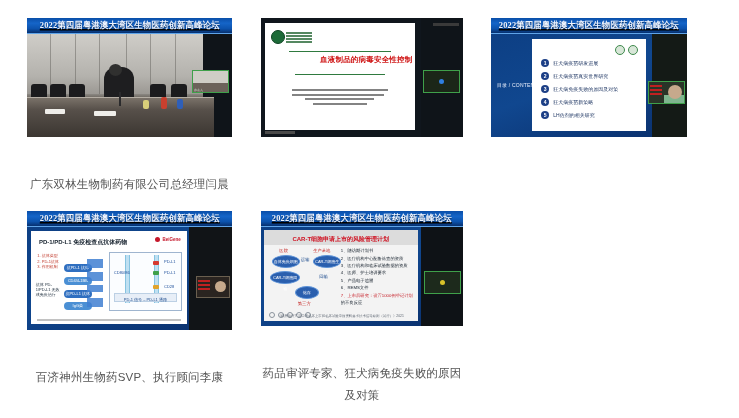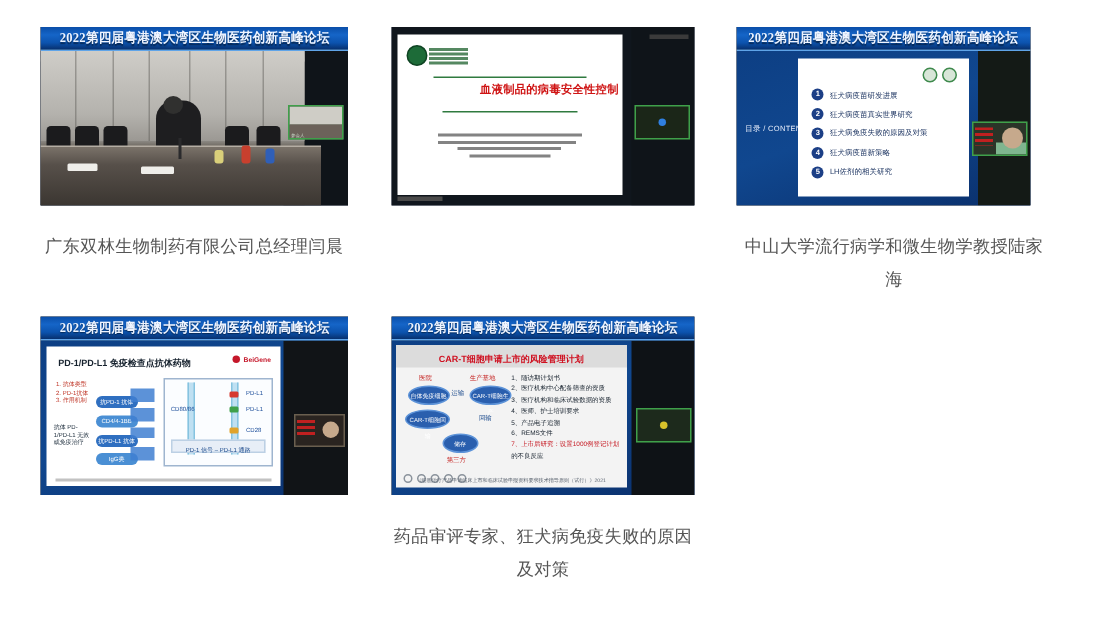--- a/index.html
+++ b/index.html
@@ -41,20 +41,21 @@
 
   .forum-banner {
     position: absolute;
     left: 0; top: 0; right: 0;
     height: 15px;
     background: linear-gradient(180deg, #0a4ea8 0%, #1565c8 35%, #0c53ae 70%, #07306e 100%);
     display: flex;
     align-items: center;
     justify-content: center;
     z-index: 4;
+    text-decoration: underline;
   }
   .forum-banner-text {
     font-family: "Liberation Serif", "DejaVu Serif", serif;
     font-size: 9px;
     font-weight: bold;
     color: #eef4ff;
     letter-spacing: 0.2px;
     white-space: nowrap;
     text-shadow: 0 1px 1px rgba(0,0,0,.55);
     transform: scaleX(.93);
@@ -293,21 +294,21 @@
   .cart-foot {
     position:absolute; left:3%; right:3%; bottom:3%;
     font-size:3.4px; color:#5b6470; white-space:nowrap; text-align:center;
   }
   .cart-icons { position:absolute; left:3%; bottom:3%; display:flex; gap:3px; }
   .cart-icons span { width:4px; height:4px; border:1px solid #8b939c; border-radius:50%; }
 
   
   .caption {
     width: 205px;
-    margin-top: 17px;
+    margin-top: 36px;
     text-align: center;
     font-size: 11.5px;
     line-height: 22px;
     color: #555555;
     font-family: "Liberation Sans", "DejaVu Sans", sans-serif;
     letter-spacing: .2px;
   }
   .caption.w2 { width: 202px; }
   .caption.w3 { width: 210px; }
 </style>
@@ -424,21 +425,20 @@
             <span class="toc-text">LH佐剂的相关研究</span>
           </div>
         </div>
         <div class="pip" style="top:46%; right:2px; background:#2a3428; border-color:#3fa04a;">
           <div class="pip-shirt"></div>
           <div class="pip-face"></div>
           <div class="pip-redtext"></div>
         </div>
       </div>
     </div>
-    <div class="caption w3">中山大学流行病学和微生物学教授陆家海</div>
   </div>
 
   <div class="gallery-cell">
     <div class="video-frame">
       <div class="forum-banner">
         <span class="forum-banner-text">2022第四届粤港澳大湾区生物医药创新高峰论坛</span>
       </div>
       <div class="banner-underline"></div>
       <div class="stage blue-stage">
         <div class="side-dark" style="width:21%; background:#111417;"></div>
@@ -478,20 +478,21 @@
             <div class="pd-note" style="left:0; right:0; bottom:14%; text-align:center; color:#1b4a8c;">PD-1 信号 – PD-L1 通路</div>
           </div>
           <div class="pd-ref"></div>
         </div>
         <div class="pip" style="top:48%; right:2px; width:32px; height:20px; background:#2a2420; border-color:#6a5f4f;">
           <div class="pip-face" style="width:11px; height:11px; right:3px; top:4px;"></div>
           <div class="pip-redtext"></div>
         </div>
       </div>
     </div>
+    <div class="caption">百济神州生物药SVP、执行顾问李康</div>
   </div>
 
   <div class="gallery-cell">
     <div class="video-frame w2">
       <div class="forum-banner">
         <span class="forum-banner-text">2022第四届粤港澳大湾区生物医药创新高峰论坛</span>
       </div>
       <div class="banner-underline"></div>
       <div class="stage blue-stage">
         <div class="side-dark" style="width:21%; background:#0e1216;"></div>

